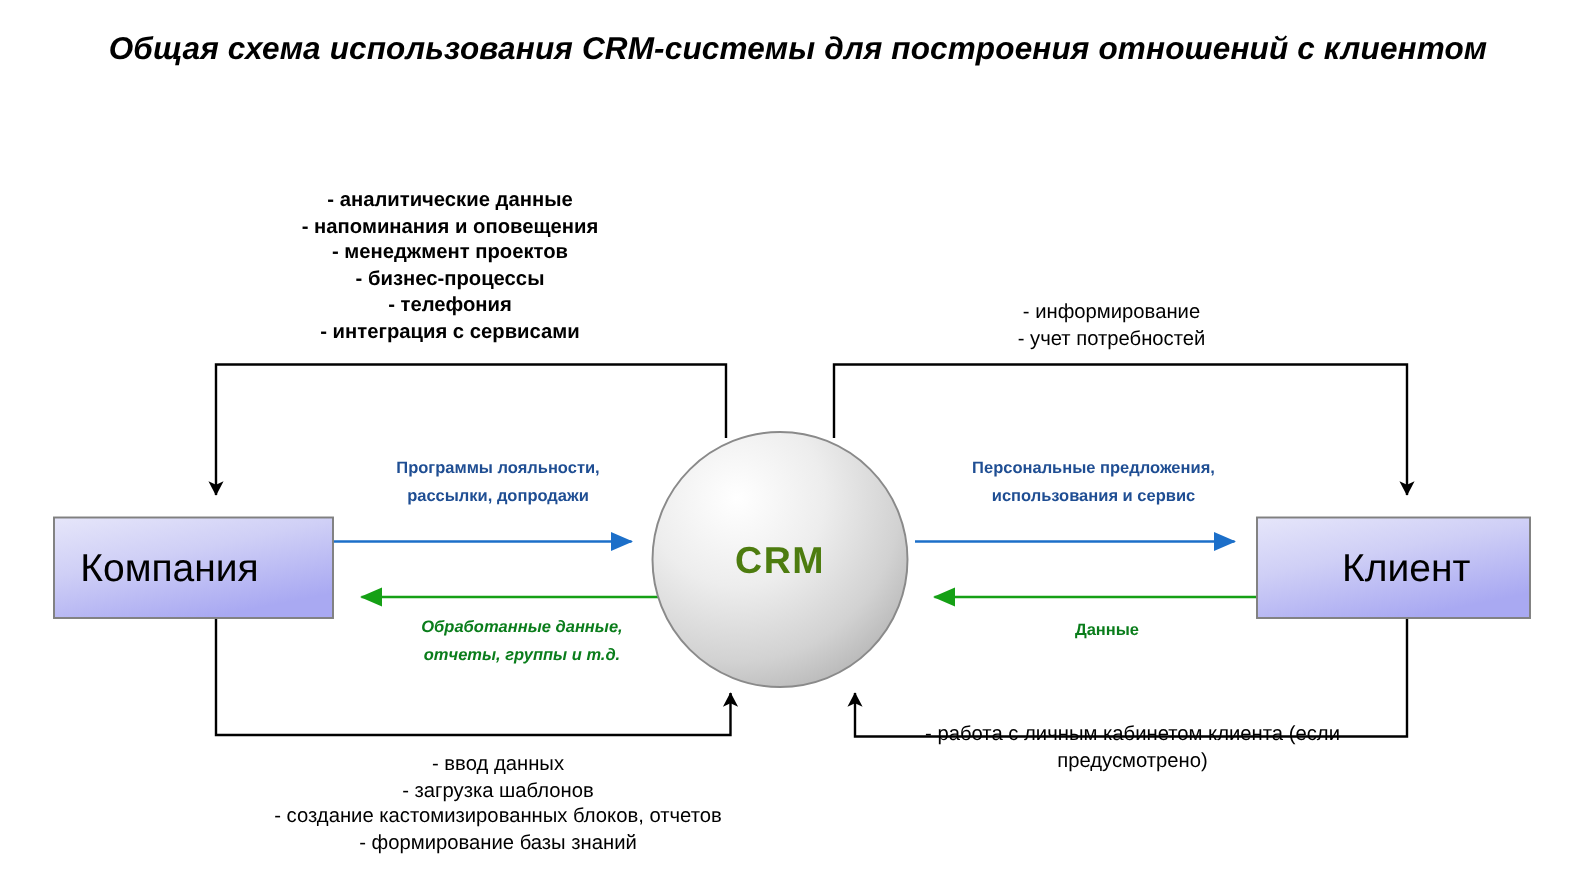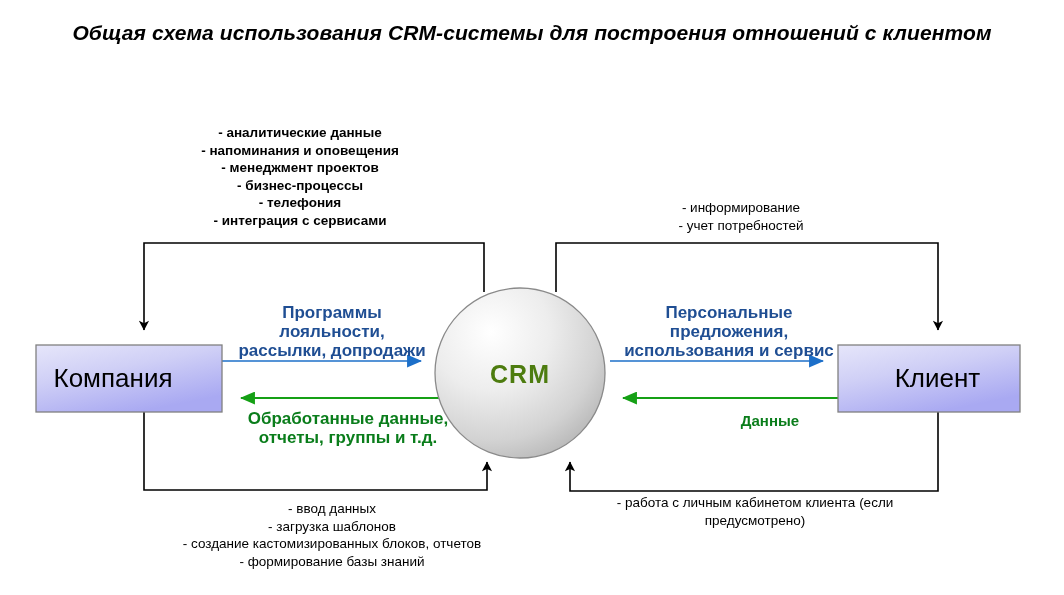--- a/index.html
+++ b/index.html
@@ -28,21 +28,21 @@
     font-size:13.5px;
     line-height:17.6px;
     color:#000000;
     white-space:pre-line;
   }
 
   .lbl{
     position:absolute;
     text-align:center;
     font-weight:bold;
-    font-size:17px;
+    font-size:11px;
     line-height:19px;
     white-space:pre-line;
   }
   .lbl.blue{color:#1F4E93;}
   .lbl.green{color:#0A7D1B;}
 
   .boxtext{
     position:absolute;
     text-align:center;
     font-size:26px;
@@ -135,33 +135,33 @@
 - интеграция с сервисами</div>
 
   <div class="note" style="left:628px;top:199px;width:226px;">- информирование
 - учет потребностей</div>
 
   <div class="note" style="left:104px;top:500px;width:456px;">- ввод данных
 - загрузка шаблонов
 - создание кастомизированных блоков, отчетов
 - формирование базы знаний</div>
 
-  <div class="note" style="left:572px;top:494px;width:366px;">- работа с личным кабинетом клиента (если
+  <div class="note" style="left:572px;top:480px;width:366px;">- работа с личным кабинетом клиента (если
 предусмотрено)</div>
 
   <div class="lbl blue" style="left:230px;top:303px;width:204px;">Программы лояльности,
 рассылки, допродажи</div>
 
-  <div class="lbl green" style="left:240px;top:409px;width:216px;">Обработанные данные,
+  <div class="lbl green" style="left:240px;top:409px;width:216px;font-style:italic;">Обработанные данные,
 отчеты, группы и т.д.</div>
 
   <div class="lbl blue" style="left:608px;top:303px;width:242px;">Персональные предложения,
 использования и сервис</div>
 
-  <div class="lbl green" style="left:704px;top:411px;width:132px;font-size:15px;">Данные</div>
+  <div class="lbl green" style="left:672px;top:411px;width:132px;font-size:11px;">Данные</div>
 
   <div class="boxtext" style="left:36px;top:365px;width:154px;">Компания</div>
 
   <div class="boxtext" style="left:838px;top:365px;width:199px;">Клиент</div>
 
   <div class="crmtext" style="left:435px;top:362px;width:170px;">CRM</div>
 
 </div>
 
 </body></html>

